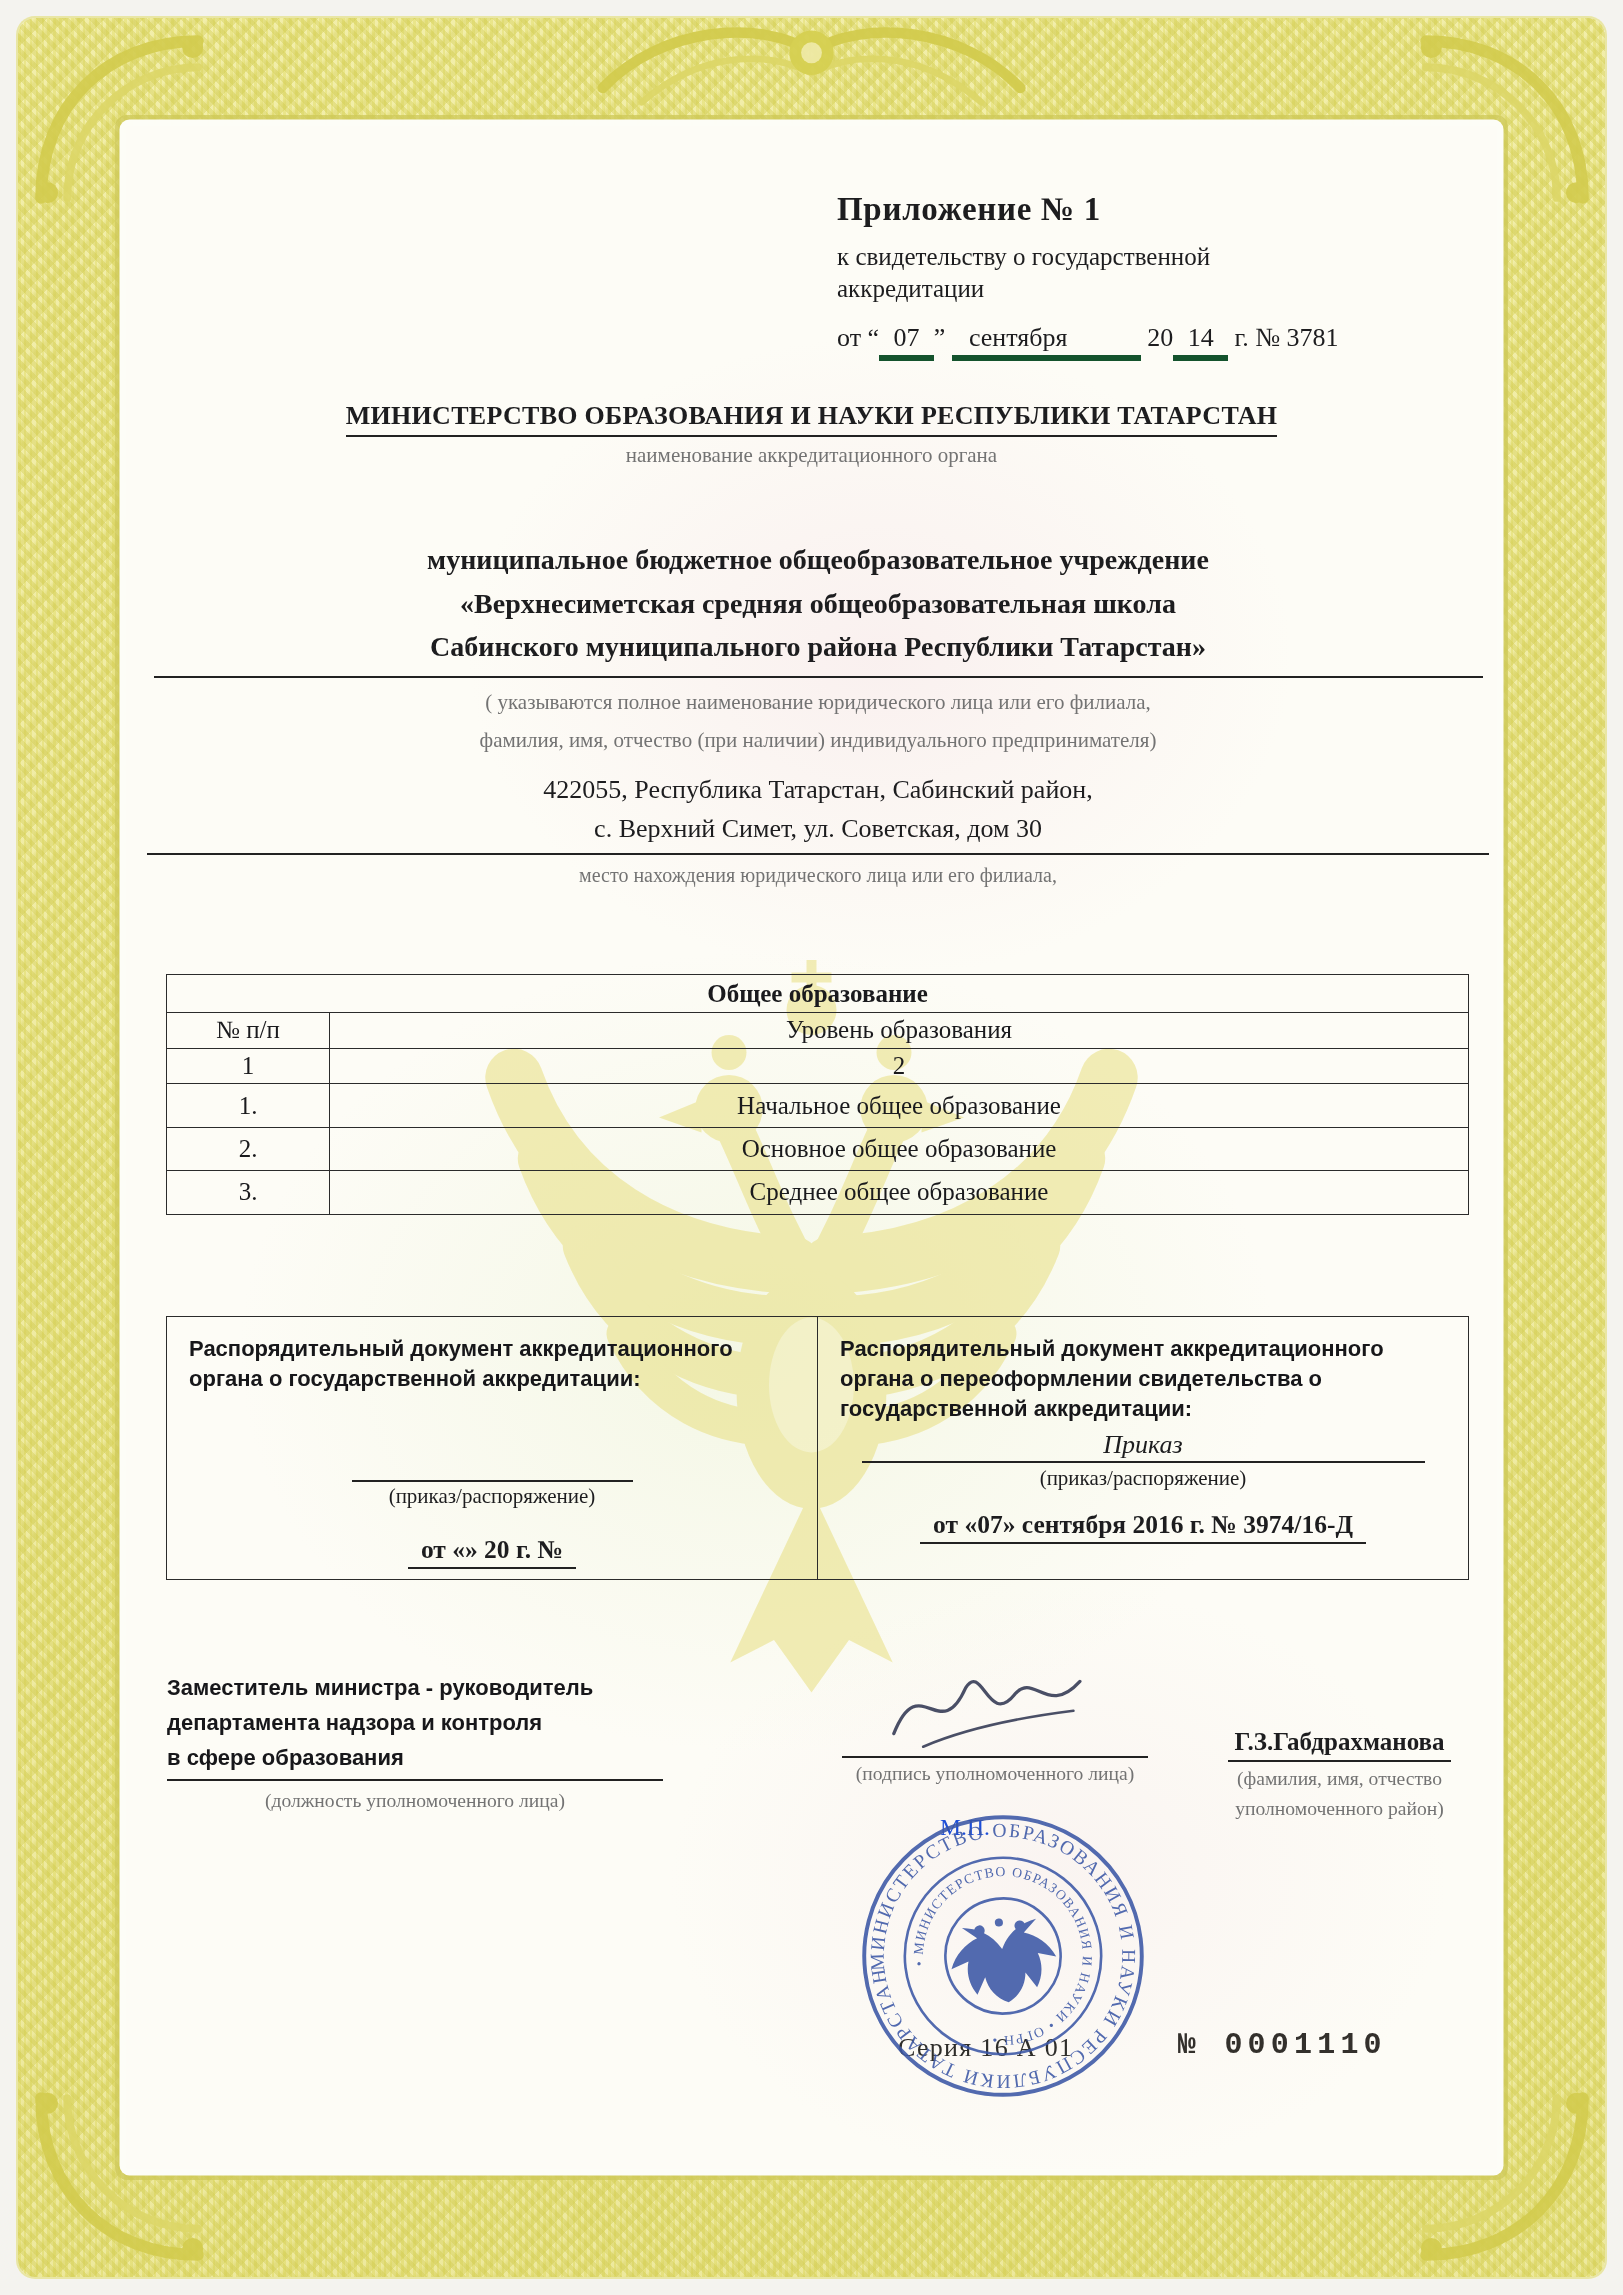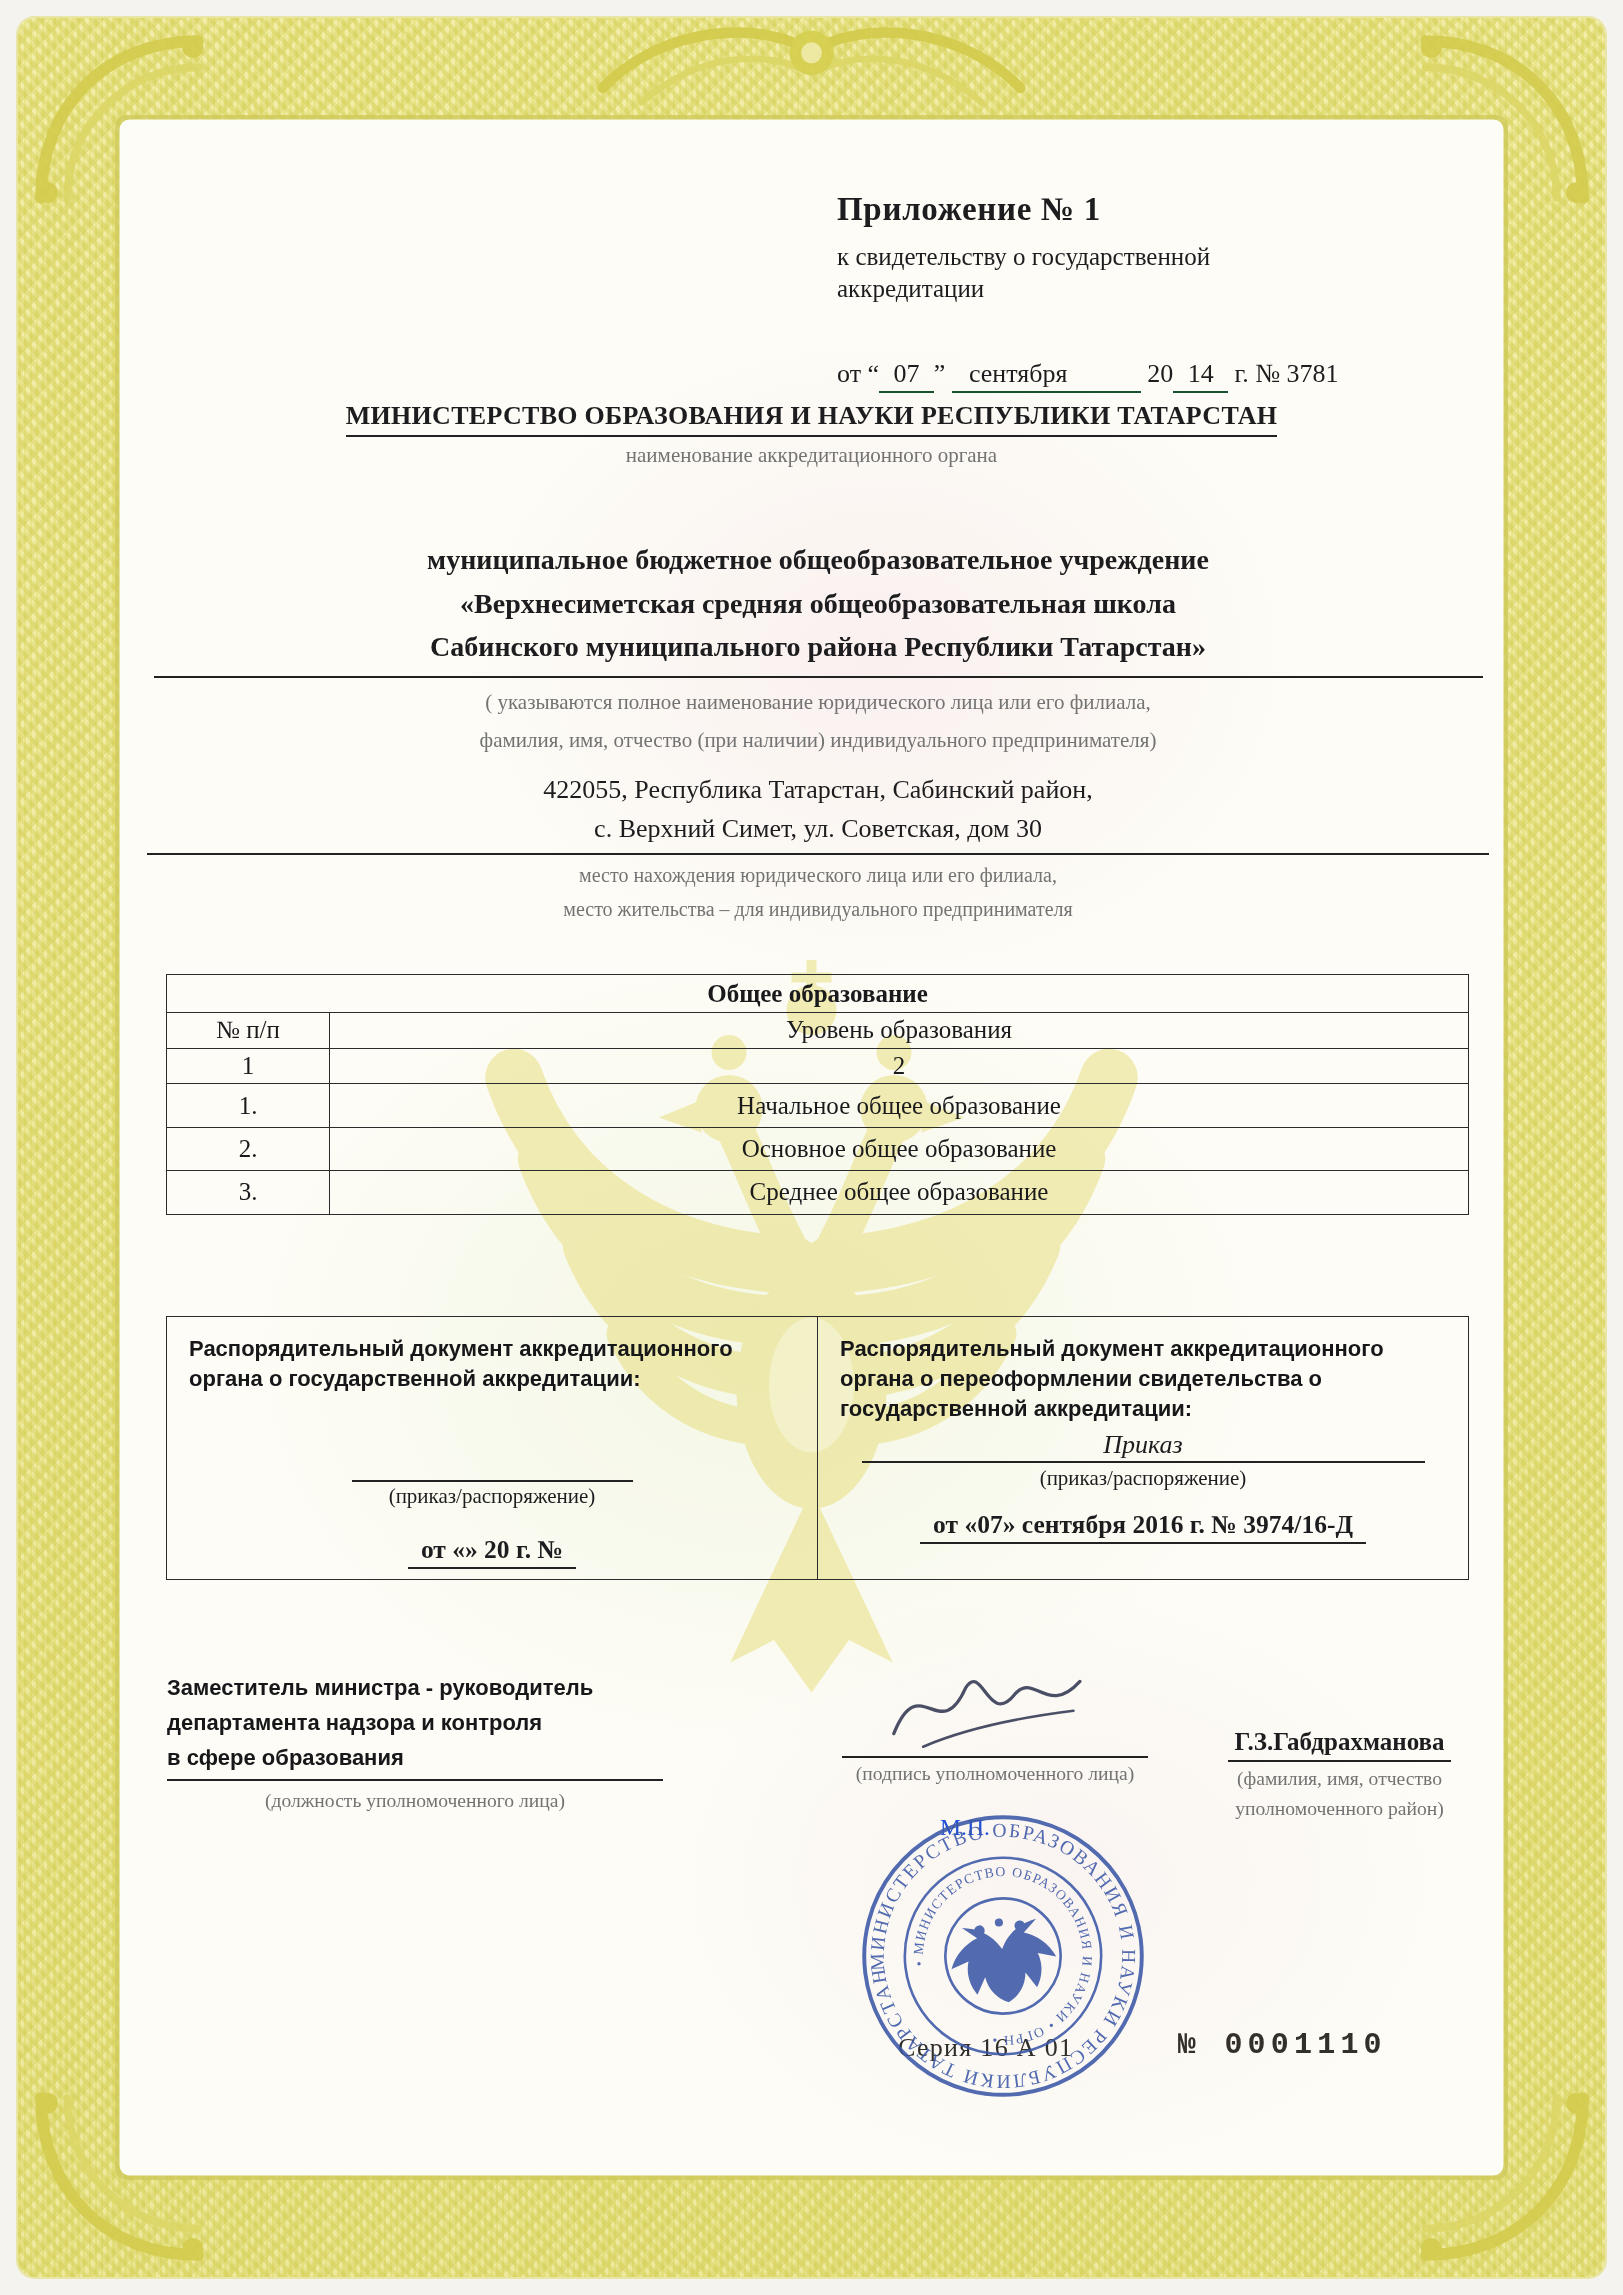--- a/index.html
+++ b/index.html
@@ -36,21 +36,21 @@
     box-shadow:0 0 0 6.5px rgba(255,255,255,.95), 0 0 0 11px rgba(206,200,88,.75);
   }
   .watermark{position:absolute;left:432px;top:890px;width:759px;height:825px;z-index:3;opacity:.5;}
   
   .content{position:absolute;inset:0;z-index:4;}
 
   .header-block{position:absolute;left:837px;top:191px;width:641px;}
   .doc-title{font-size:33px;font-weight:bold;letter-spacing:0.7px;margin:0 0 13px;}
   .doc-sub{font-size:25px;line-height:1.28;}
   .date-line{margin-top:18.3px;font-size:26px;white-space:nowrap;}
-  .date-line .fill{display:inline-block;border-bottom:2px solid #14532d;padding:0 14.4px 1.3px;margin-top:36px;}
+  .date-line .fill{display:inline-block;border-bottom:6px solid #14532d;padding:0 14.4px 1.3px;}
   .date-line .fill.wide{padding:0 7.9px 1.3px 17px;min-width:164px;}
 
   .ministry-block{position:absolute;left:0;top:401px;width:1623px;text-align:center;}
   .ministry-name{display:inline-block;font-size:26px;font-weight:bold;letter-spacing:0.3px;border-bottom:2.6px solid #222;padding-bottom:3.9px;}
   .small-caption{font-size:21px;color:#737373;}
   .ministry-block .small-caption{margin-top:6.5px;}
 
   .org-block{position:absolute;left:160px;top:538px;width:1316px;text-align:center;}
   .org-line{font-size:28px;font-weight:bold;line-height:1.56;}
   .rule{border-bottom:2px solid #222;height:0.7px;}
@@ -208,21 +208,20 @@
     <div class="rule"></div>
     <div class="small-caption">( указываются полное наименование юридического лица или его филиала,</div>
     <div class="small-caption">фамилия, имя, отчество (при наличии) индивидуального предпринимателя)</div>
   </div>
 
   <div class="address-block">
     <div class="addr-line">422055,  Республика Татарстан, Сабинский район,</div>
     <div class="addr-line">с. Верхний Симет, ул. Советская, дом 30</div>
     <div class="rule"></div>
     <div class="small-caption">место нахождения юридического лица или его филиала,</div>
-    <div class="small-caption">место жительства – для индивидуального предпринимателя</div>
   </div>
 
   <table class="edu-table">
     <tbody>
         <tr>
       <td class="t-title" colspan="2">Общее образование</td>
     </tr>
     <tr>
       <td class="c1">№ п/п</td>
       <td>Уровень образования</td>

